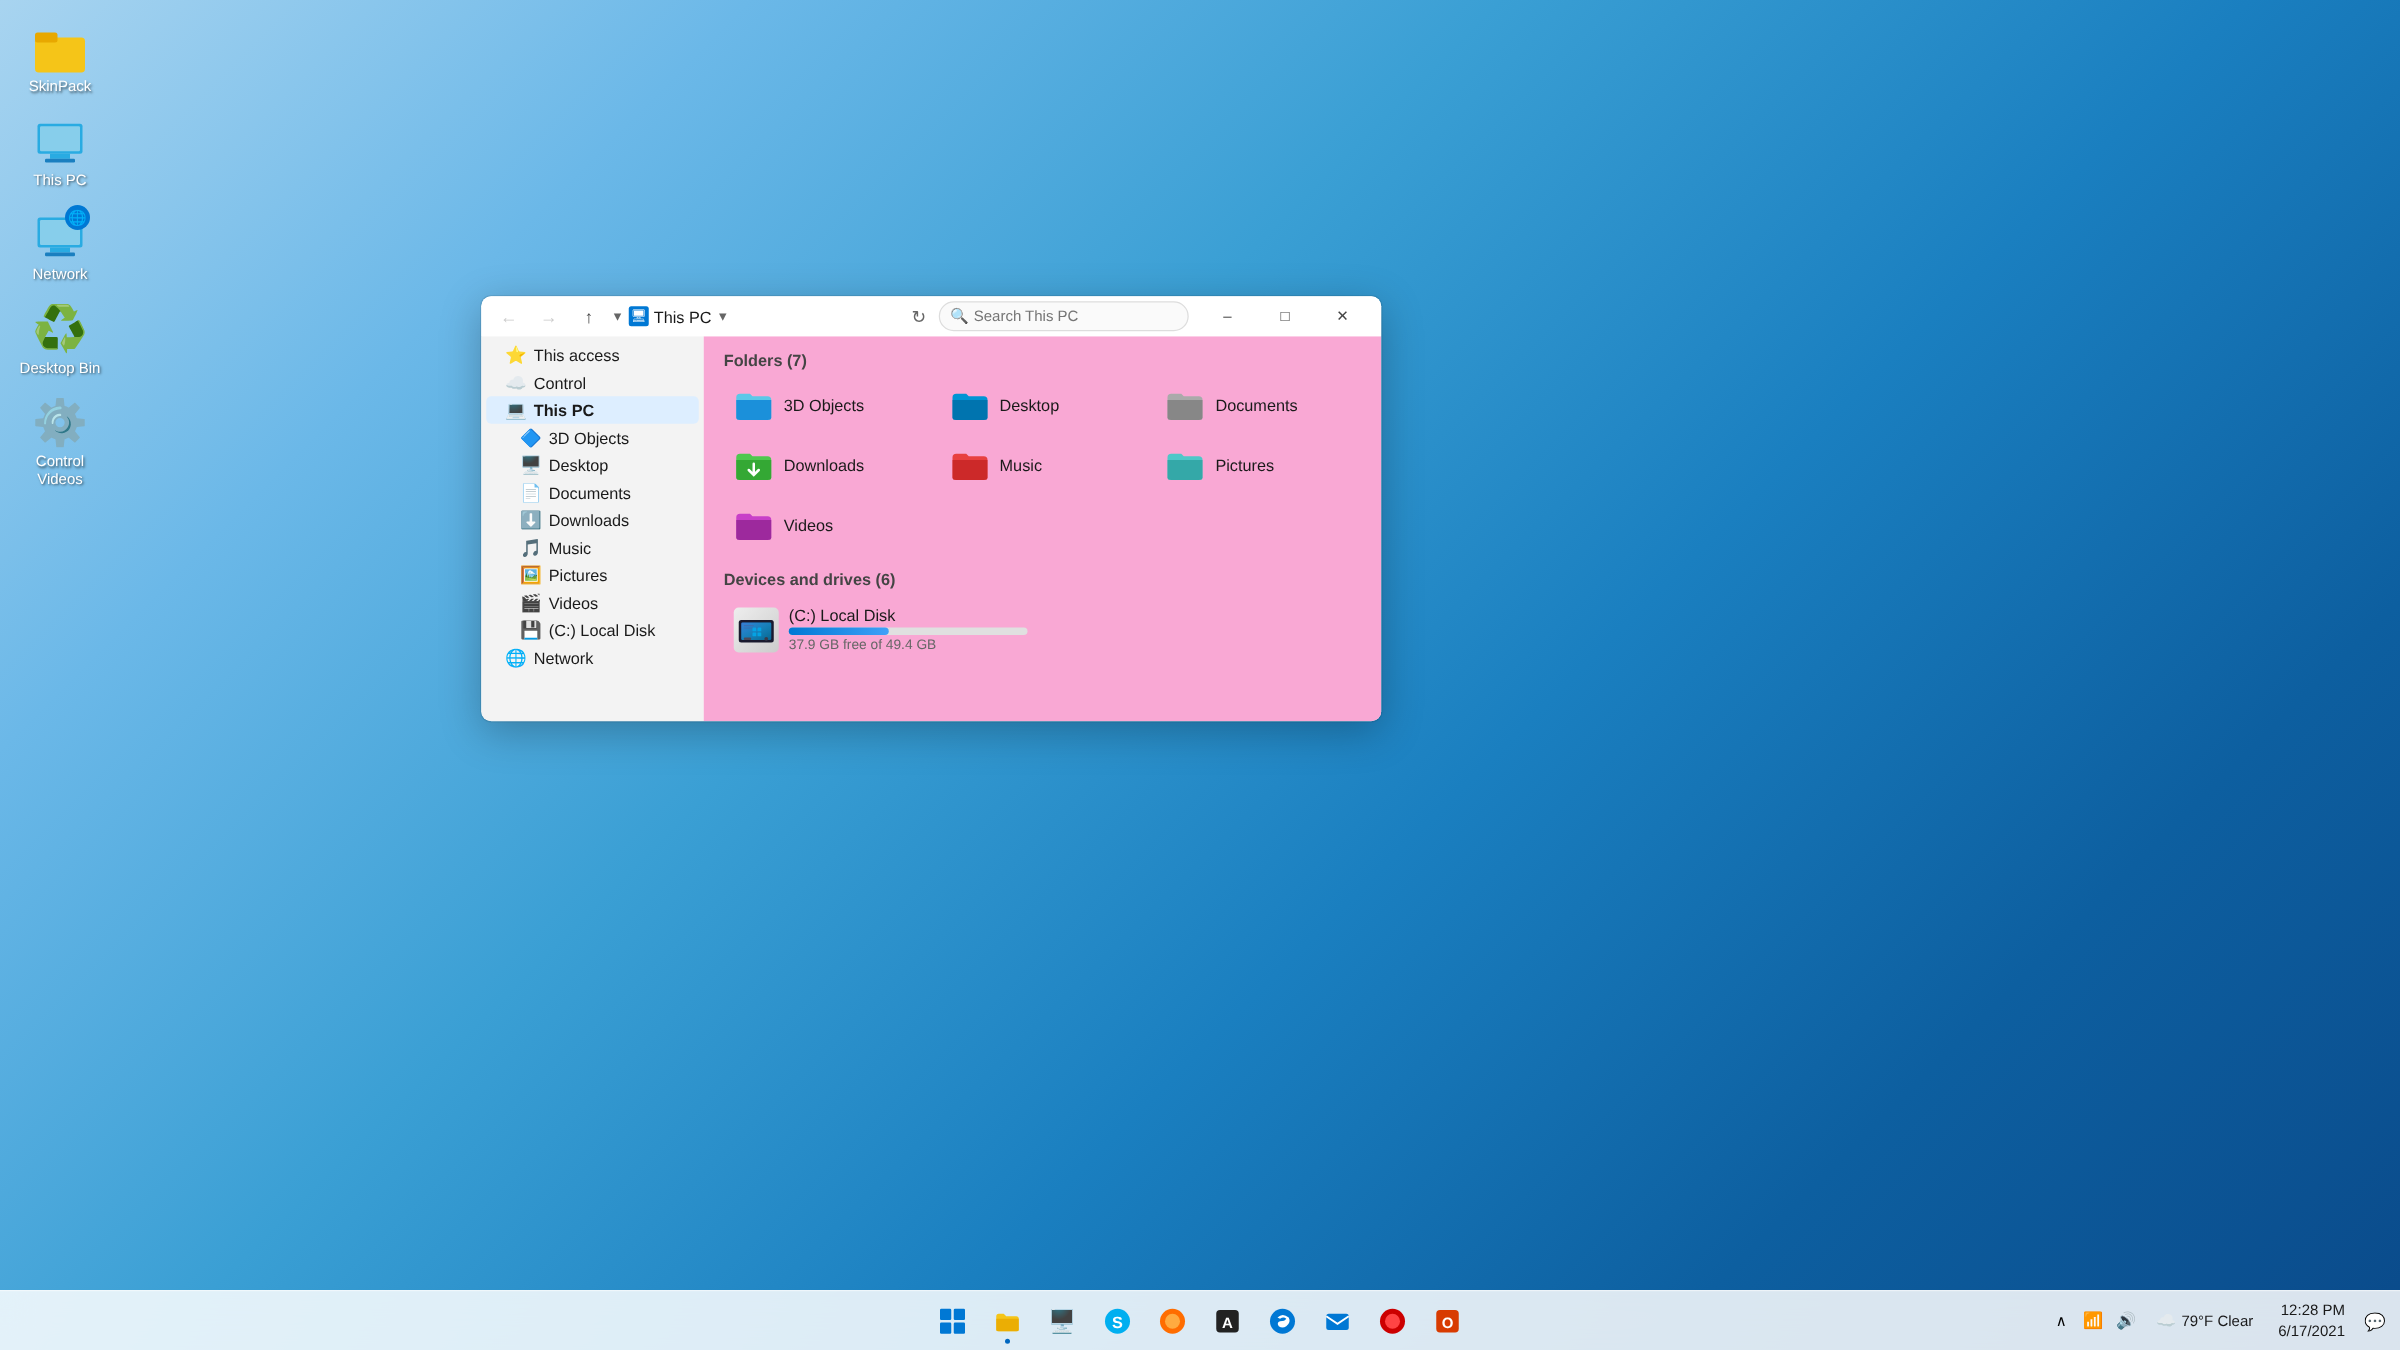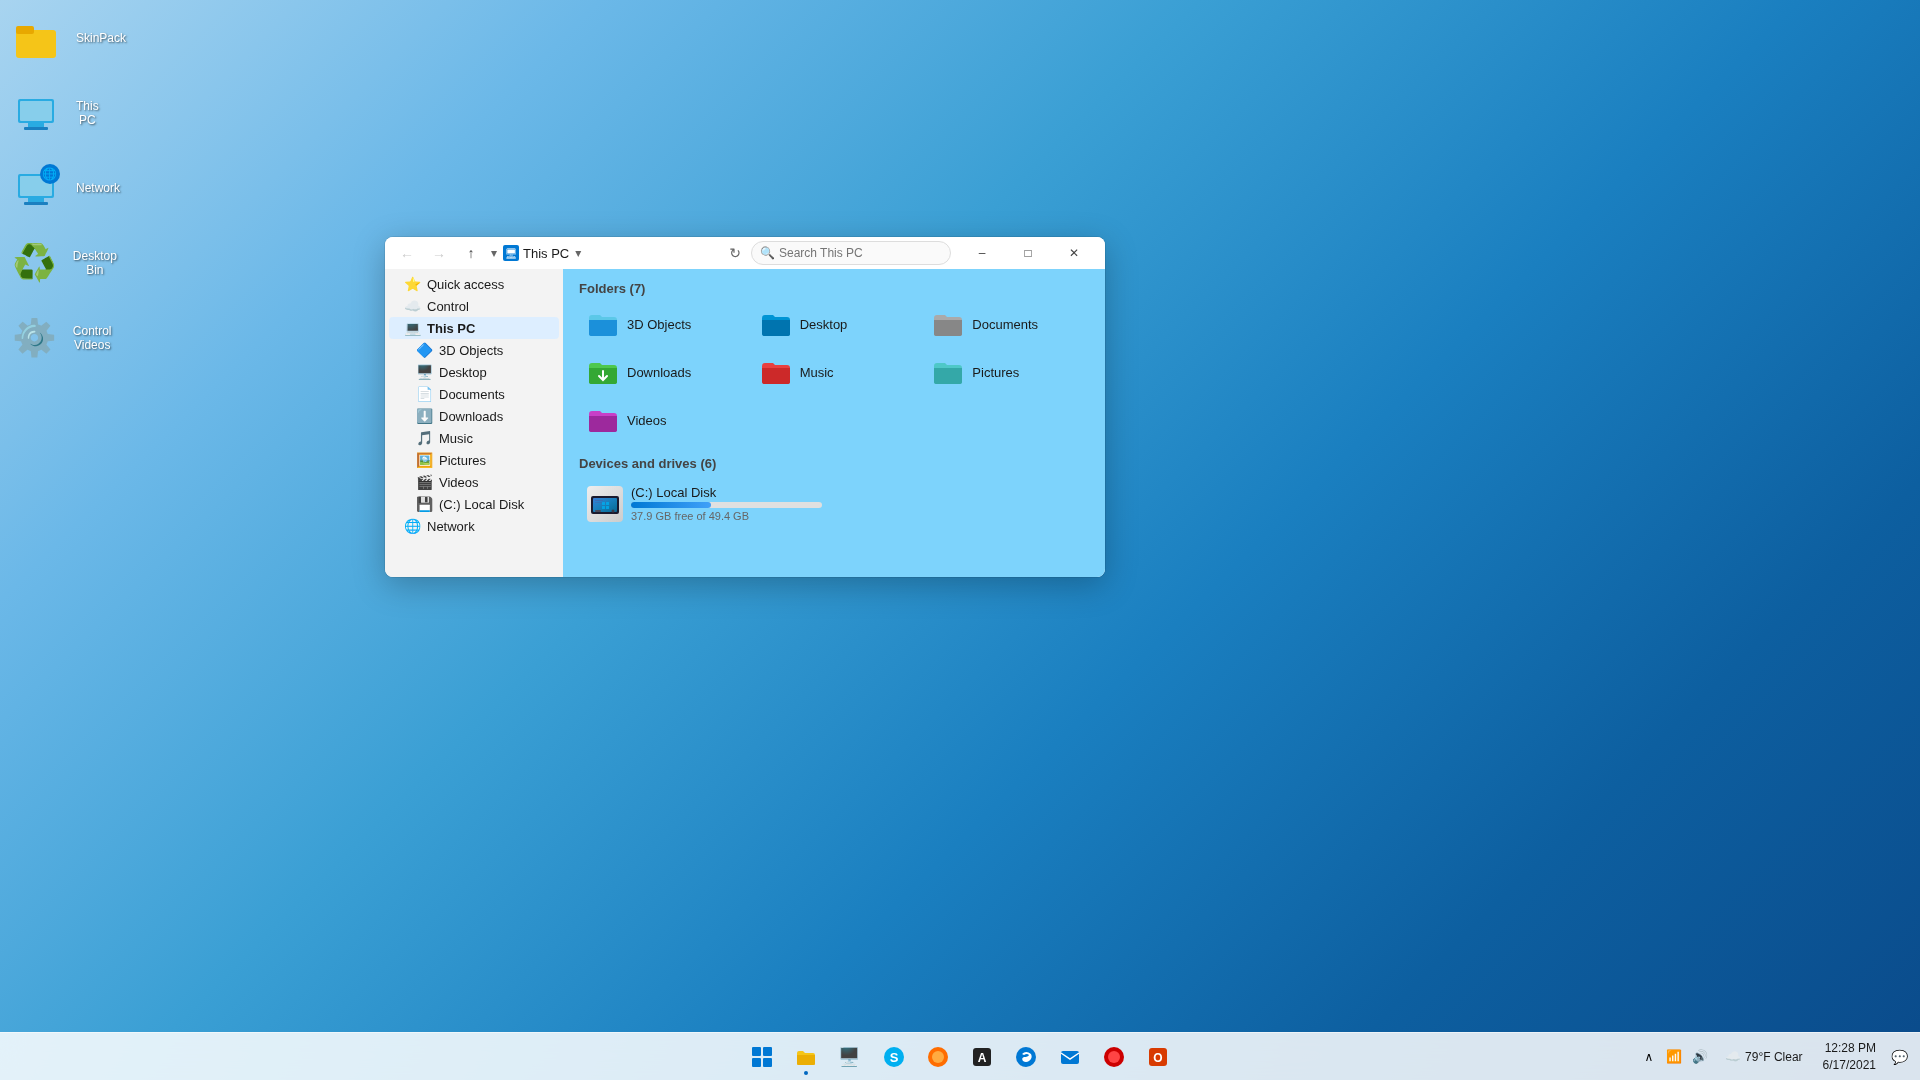--- a/index.html
+++ b/index.html
@@ -16,26 +16,27 @@
     .desktop {
       position: absolute;
       inset: 0;
       bottom: 48px;
     }
 
     
     .desktop-icon {
       position: absolute;
       display: flex;
+      flex-direction: column;
       align-items: center;
       width: 80px;
       cursor: pointer;
       padding: 4px;
       border-radius: 4px;
-      gap: 16px;
+      gap: 0;
     }
     .desktop-icon .icon-img {
       width: 48px;
       height: 48px;
       display: flex;
       align-items: center;
       justify-content: center;
       font-size: 36px;
     }
     .desktop-icon .icon-label {
@@ -263,21 +264,21 @@
       align-items: center;
       justify-content: center;
       font-size: 14px;
     }
 
     
     .main-content {
       flex: 1;
       overflow-y: auto;
       padding: 12px 16px;
-      background: #7dd3fc;
+      background: #f9a8d4;
     }
     .section-header {
       font-size: 13px;
       font-weight: 600;
       color: #444;
       margin-bottom: 8px;
     }
     .folders-grid {
       display: grid;
       grid-template-columns: repeat(3, 1fr);
@@ -433,21 +434,21 @@
         <button class="wc-btn">□</button>
         <button class="wc-btn close">✕</button>
       </div>
     </div>
 
     <div class="window-body">
 
       <div class="sidebar">
         <div class="sidebar-item">
           <span class="sidebar-icon">⭐</span>
-          <span>Quick access</span>
+          <span>This access</span>
         </div>
         <div class="sidebar-item">
           <span class="sidebar-icon">☁️</span>
           <span>Control</span>
         </div>
         <div class="sidebar-item bold active">
           <span class="sidebar-icon">💻</span>
           <span>This PC</span>
         </div>
         <div class="sidebar-item" style="padding-left:28px;">

